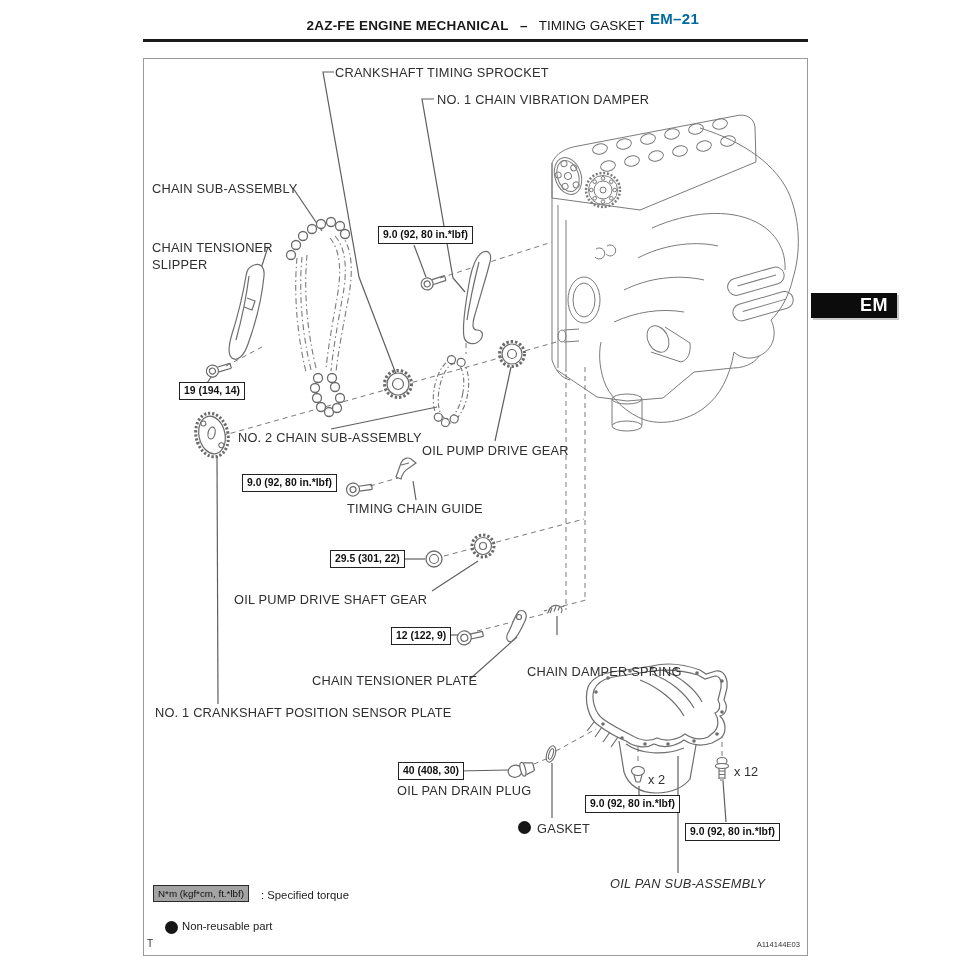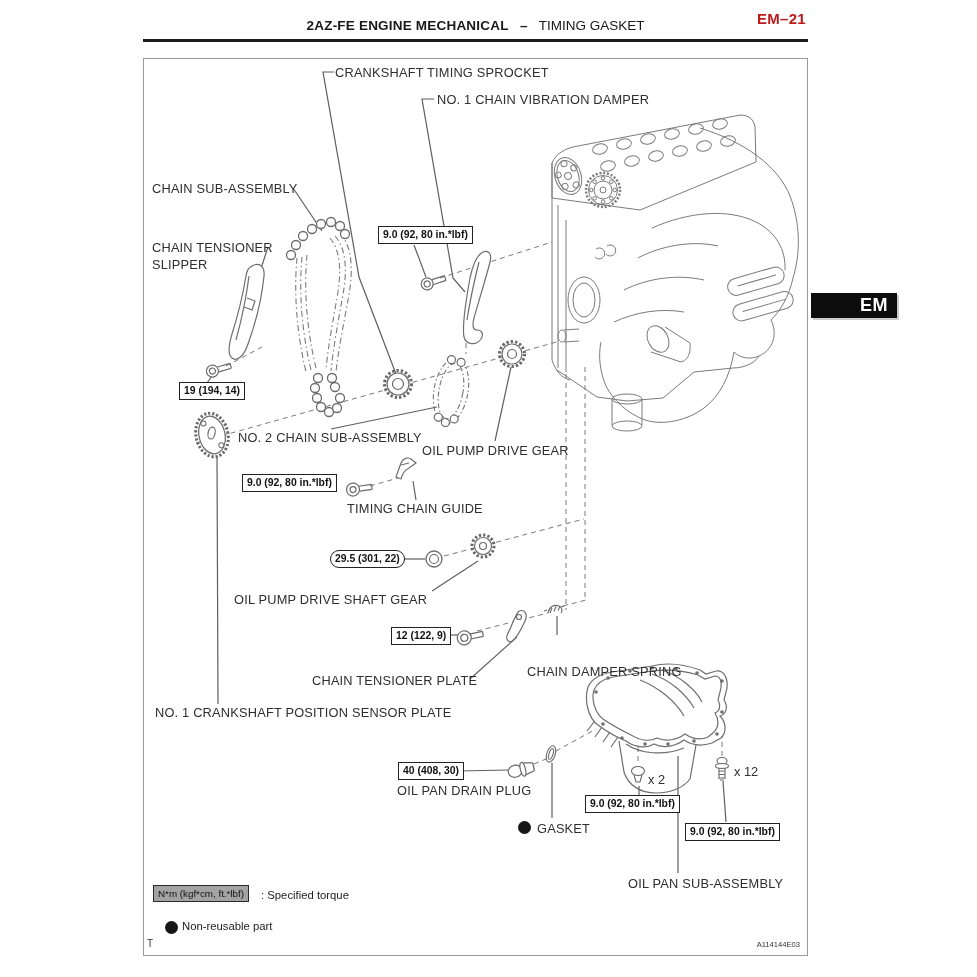--- a/index.html
+++ b/index.html
@@ -7,21 +7,21 @@
         font-family:"Liberation Sans",sans-serif;}
   .lbl{position:absolute;font-size:12.8px;color:#2f2f2f;white-space:nowrap;letter-spacing:.2px;z-index:3;}
   .tq{position:absolute;border:1.5px solid #222;background:#fff;font-size:10.4px;font-weight:bold;
       color:#111;padding:2px 4px;white-space:nowrap;z-index:4;line-height:1.15;}
   .qty{position:absolute;font-size:12.8px;color:#2f2f2f;white-space:nowrap;z-index:3;}
   .dot{position:absolute;width:13px;height:13px;border-radius:50%;background:#161616;z-index:3;}
   #frame{position:absolute;left:143px;top:58px;width:663px;height:896px;border:1.5px solid #9a9a9a;z-index:1;}
   #hdr-rule{position:absolute;left:143px;top:39px;width:665px;height:2.5px;background:#1b1b1b;z-index:2;}
   #hdr{position:absolute;left:143px;top:18px;width:665px;text-align:center;font-size:13.5px;color:#181818;z-index:2;white-space:nowrap;}
   #hdr .b{font-weight:bold;letter-spacing:.2px;}
-  #pageno{position:absolute;left:650px;top:10px;width:156px;text-align:right;font-size:15px;font-weight:bold;color:#b91c1c;z-index:2;letter-spacing:.3px;}
+  #pageno{position:absolute;left:650px;top:10px;width:156px;text-align:left;font-size:15px;font-weight:bold;color:#0369a1;z-index:2;letter-spacing:.3px;}
   #emtab{position:absolute;left:811px;top:293px;width:46px;height:25px;background:#0c0c0c;color:#fff;
          font-weight:bold;font-size:18px;text-align:center;line-height:25px;z-index:2;
          box-shadow:2px 2px 0 #c9c9c9;letter-spacing:.5px;padding-left:40px;}
   #legendbox{position:absolute;left:153px;top:885px;border:1.4px solid #2a2a2a;font-size:9.8px;color:#111;
              padding:2px 4px;white-space:nowrap;z-index:3;background:#a3a3a3;}
   #legendnote{position:absolute;left:261px;top:889px;font-size:11.3px;color:#222;z-index:3;}
   #nonreuse{position:absolute;left:182px;top:920px;font-size:11.3px;color:#222;z-index:3;}
   #fmarkT{position:absolute;left:147px;top:938px;font-size:10px;color:#333;z-index:3;}
   #figcode{position:absolute;left:712px;top:940px;width:88px;text-align:right;font-size:7.6px;color:#333;z-index:3;}
   svg{position:absolute;left:0;top:0;z-index:2;}
@@ -322,26 +322,26 @@
   <div class="lbl" style="left:238px;top:430px;">NO. 2 CHAIN SUB-ASSEMBLY</div>
   <div class="lbl" style="left:422px;top:443px;">OIL PUMP DRIVE GEAR</div>
   <div class="lbl" style="left:347px;top:501px;">TIMING CHAIN GUIDE</div>
   <div class="lbl" style="left:234px;top:592px;">OIL PUMP DRIVE SHAFT GEAR</div>
   <div class="lbl" style="left:527px;top:664px;">CHAIN DAMPER SPRING</div>
   <div class="lbl" style="left:312px;top:673px;">CHAIN TENSIONER PLATE</div>
   <div class="lbl" style="left:155px;top:705px;">NO. 1 CRANKSHAFT POSITION SENSOR PLATE</div>
   <div class="lbl" style="left:397px;top:783px;">OIL PAN DRAIN PLUG</div>
   <div class="dot" style="left:518px;top:821px;"></div>
   <div class="lbl" style="left:537px;top:821px;">GASKET</div>
-  <div class="lbl" style="left:628px;top:876px;">OIL PAN SUB-ASSEMBLY</div>
+  <div class="lbl" style="left:610px;top:876px;font-style:italic;">OIL PAN SUB-ASSEMBLY</div>
 
   <div class="tq" style="left:378px;top:226px;">9.0 (92, 80 in.*lbf)</div>
   <div class="tq" style="left:179px;top:382px;">19 (194, 14)</div>
   <div class="tq" style="left:242px;top:474px;">9.0 (92, 80 in.*lbf)</div>
-  <div class="tq" style="left:330px;top:550px;border-radius:9px;">29.5 (301, 22)</div>
+  <div class="tq" style="left:330px;top:550px;">29.5 (301, 22)</div>
   <div class="tq" style="left:391px;top:627px;">12 (122, 9)</div>
   <div class="tq" style="left:398px;top:762px;">40 (408, 30)</div>
   <div class="tq" style="left:585px;top:795px;">9.0 (92, 80 in.*lbf)</div>
   <div class="tq" style="left:685px;top:823px;">9.0 (92, 80 in.*lbf)</div>
 
   <div class="qty" style="left:648px;top:772px;">x 2</div>
   <div class="qty" style="left:734px;top:764px;">x 12</div>
 
   <div id="legendbox">N*m (kgf*cm, ft.*lbf)</div>
   <div id="legendnote">: Specified torque</div>

